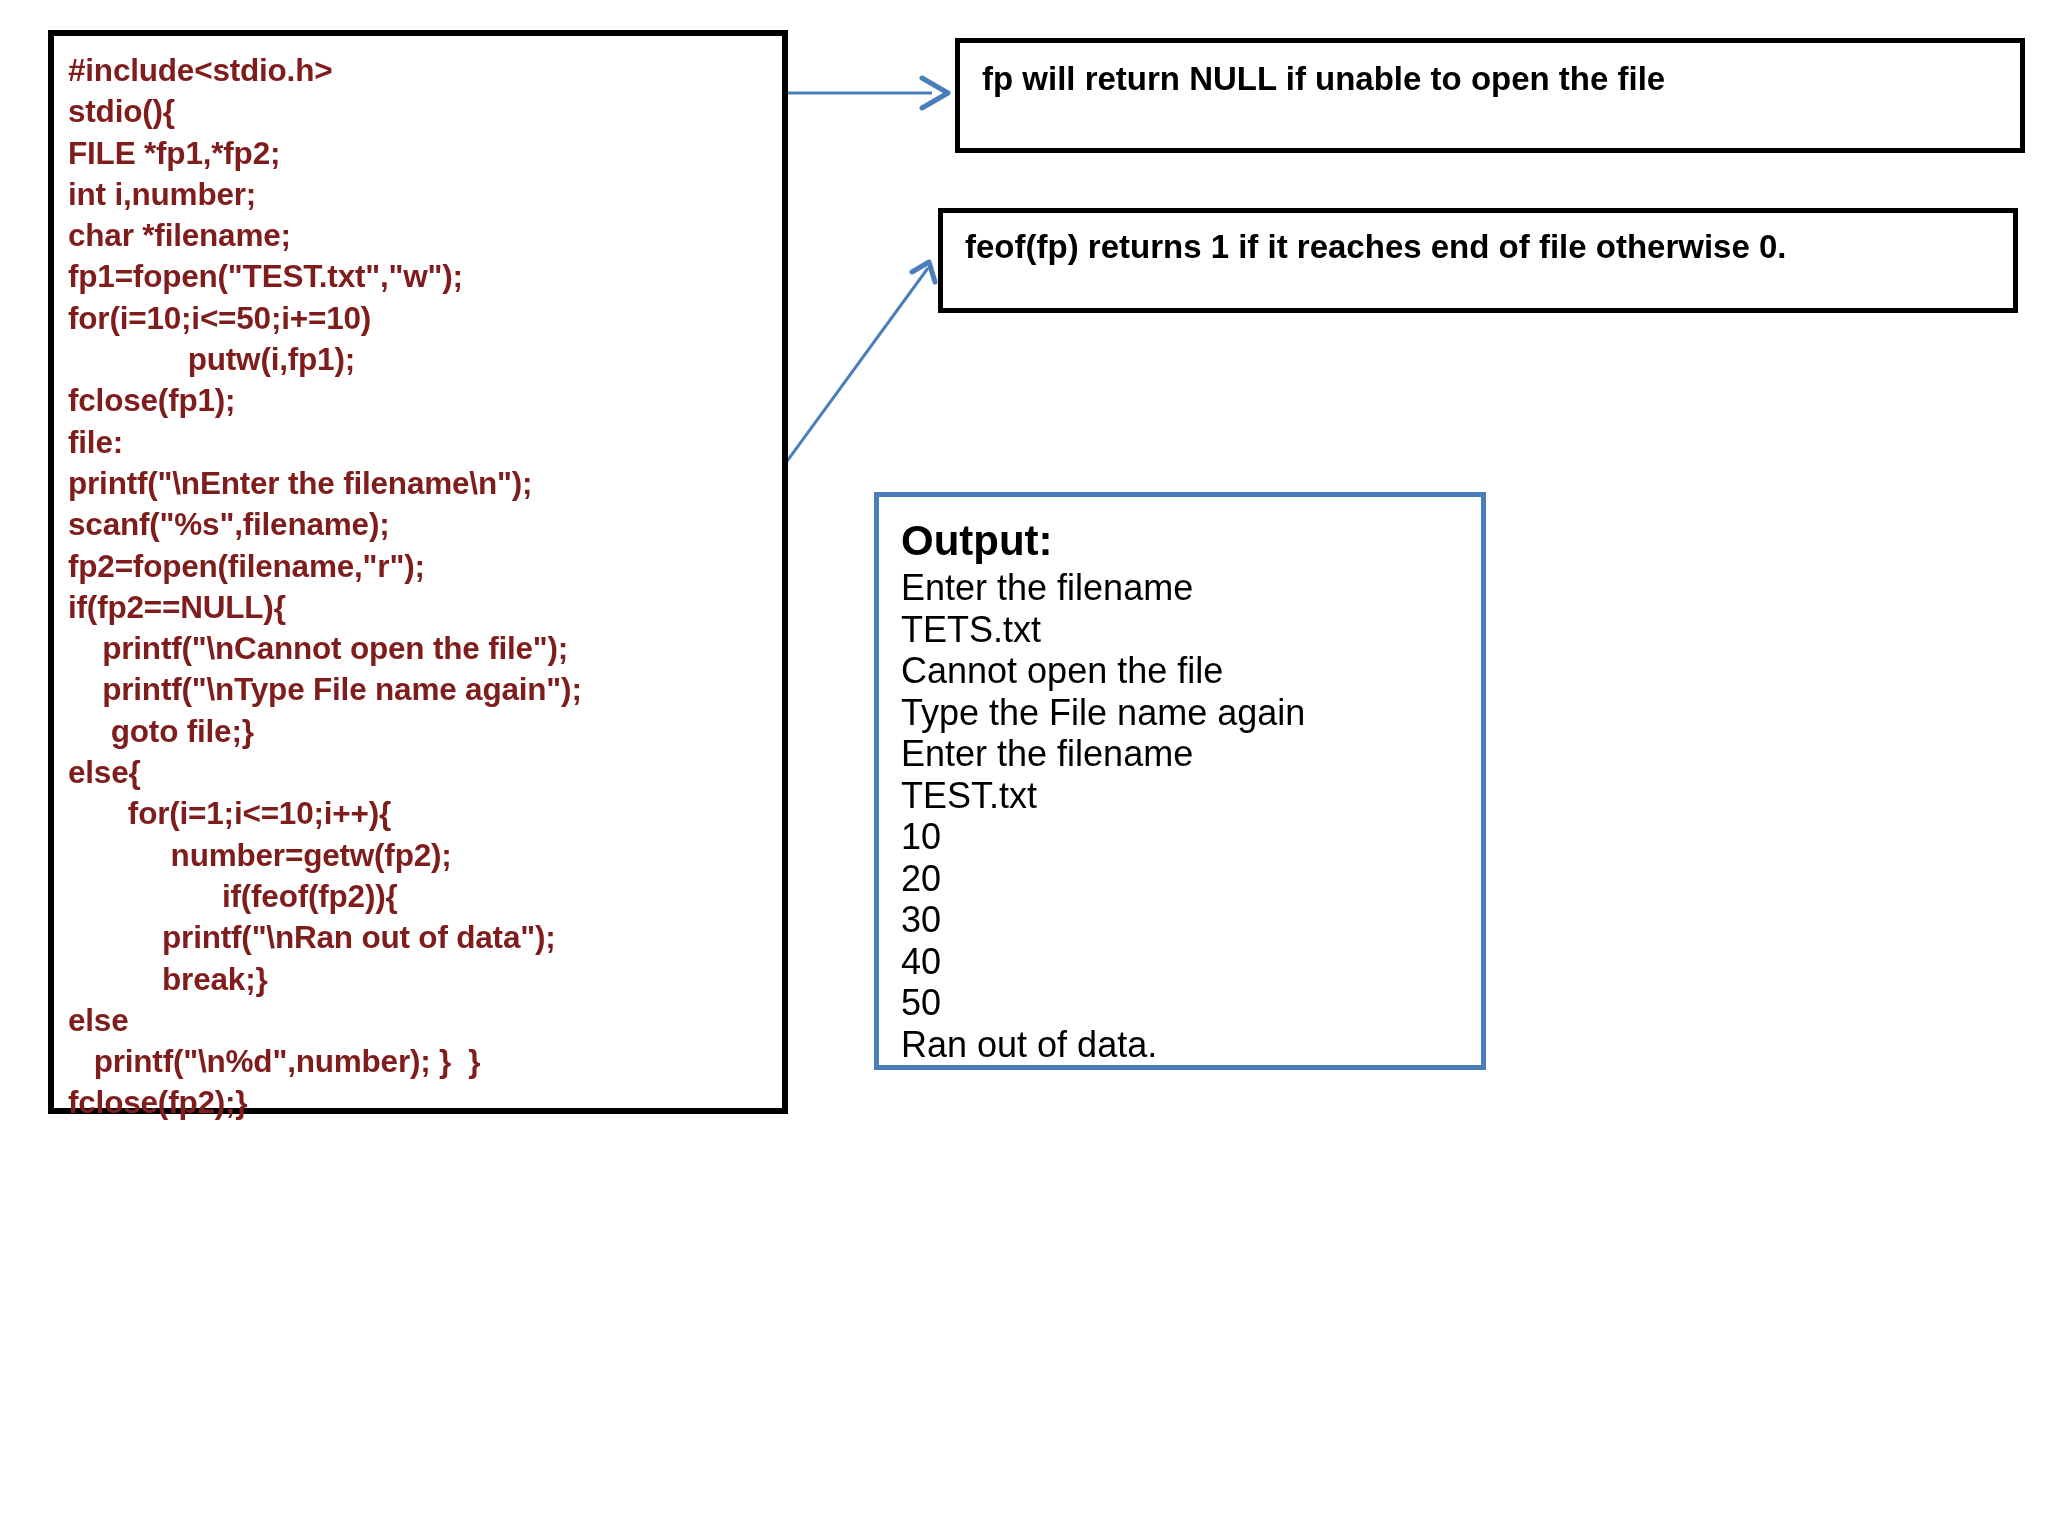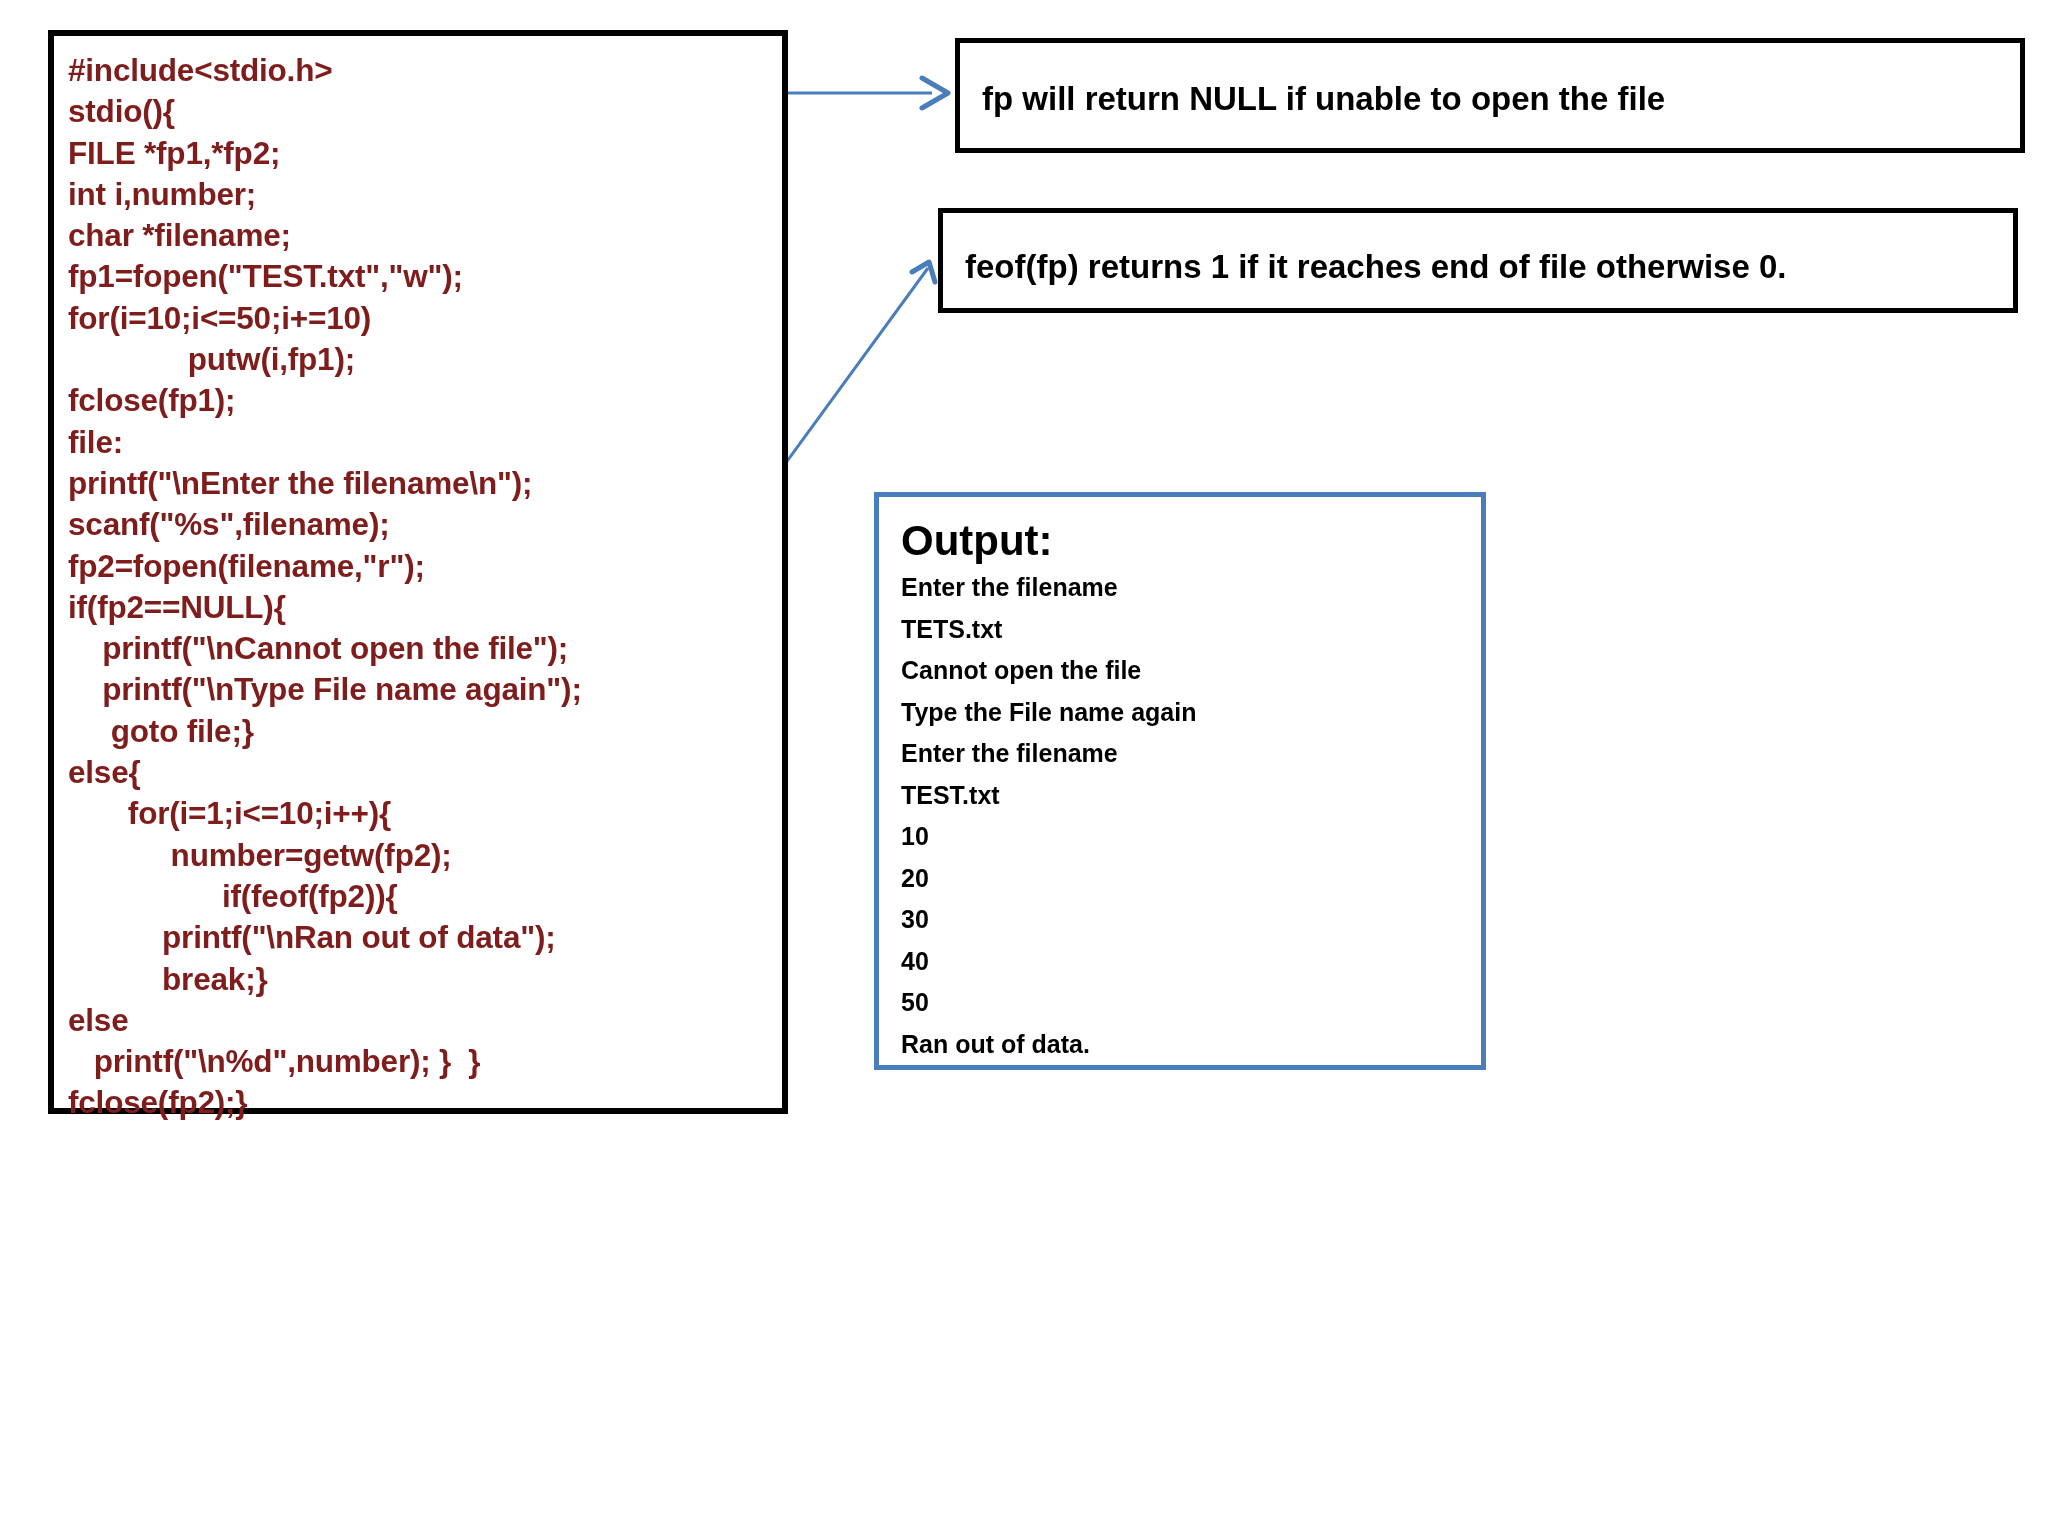--- a/index.html
+++ b/index.html
@@ -43,21 +43,20 @@
     z-index:6;
   }
   #note-null{ left:955px; top:38px; width:1070px; height:115px; padding:14px 18px 0 22px;}
   #note-feof{ left:938px; top:208px; width:1080px; height:105px; padding:12px 18px 16px 22px;}
   .note-text{
     font-family:"Liberation Sans", sans-serif;
     font-weight:bold;
     font-size:33px;
     line-height:44px;
     color:#000000;
-    margin-top:20px;
   }
 
   
   #output-box{
     position:absolute;
     left:874px; top:492px;
     width:612px; height:578px;
     border:5px solid #4A7EBB;
     background:#ffffff;
     box-sizing:border-box;
@@ -66,22 +65,22 @@
   }
   .output-title{
     font-family:"Liberation Sans", sans-serif;
     font-weight:bold;
     font-size:42px;
     line-height:52px;
     color:#000000;
   }
   .output-line{
     font-family:"Liberation Sans", sans-serif;
-    font-weight:bold;
-    font-size:25px;
+    font-weight:normal;
+    font-size:36px;
     line-height:41.5px;
     color:#000000;
     white-space:pre;
   }
 
   
   #connectors{
     position:absolute;left:0;top:0;width:2048px;height:1536px;
     z-index:4;pointer-events:none;
   }

